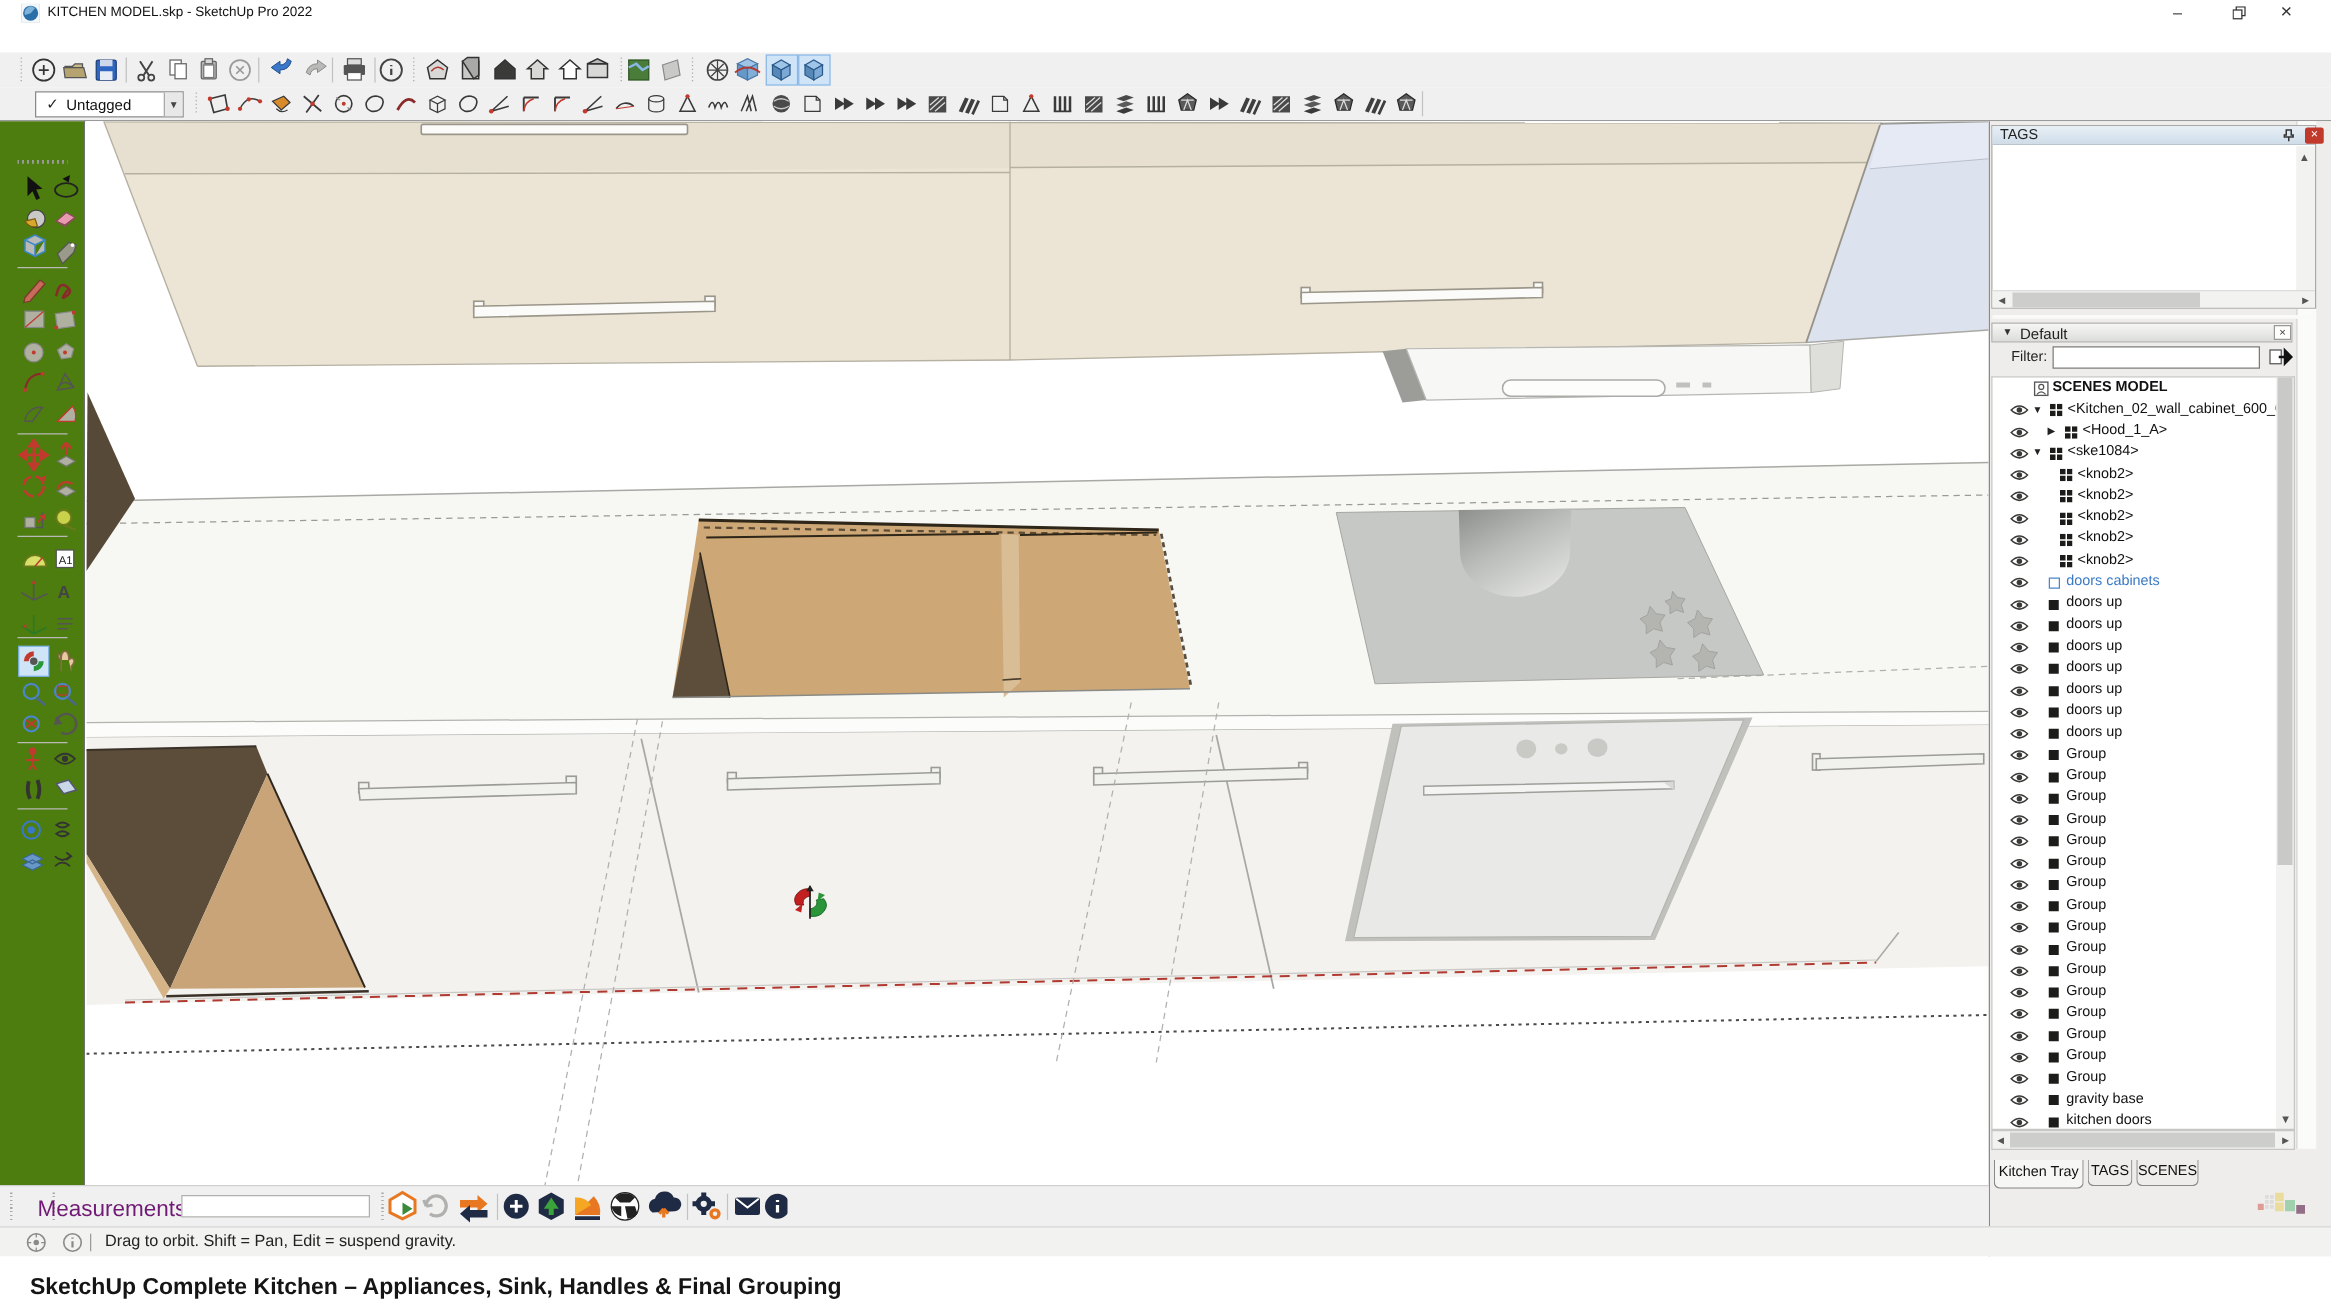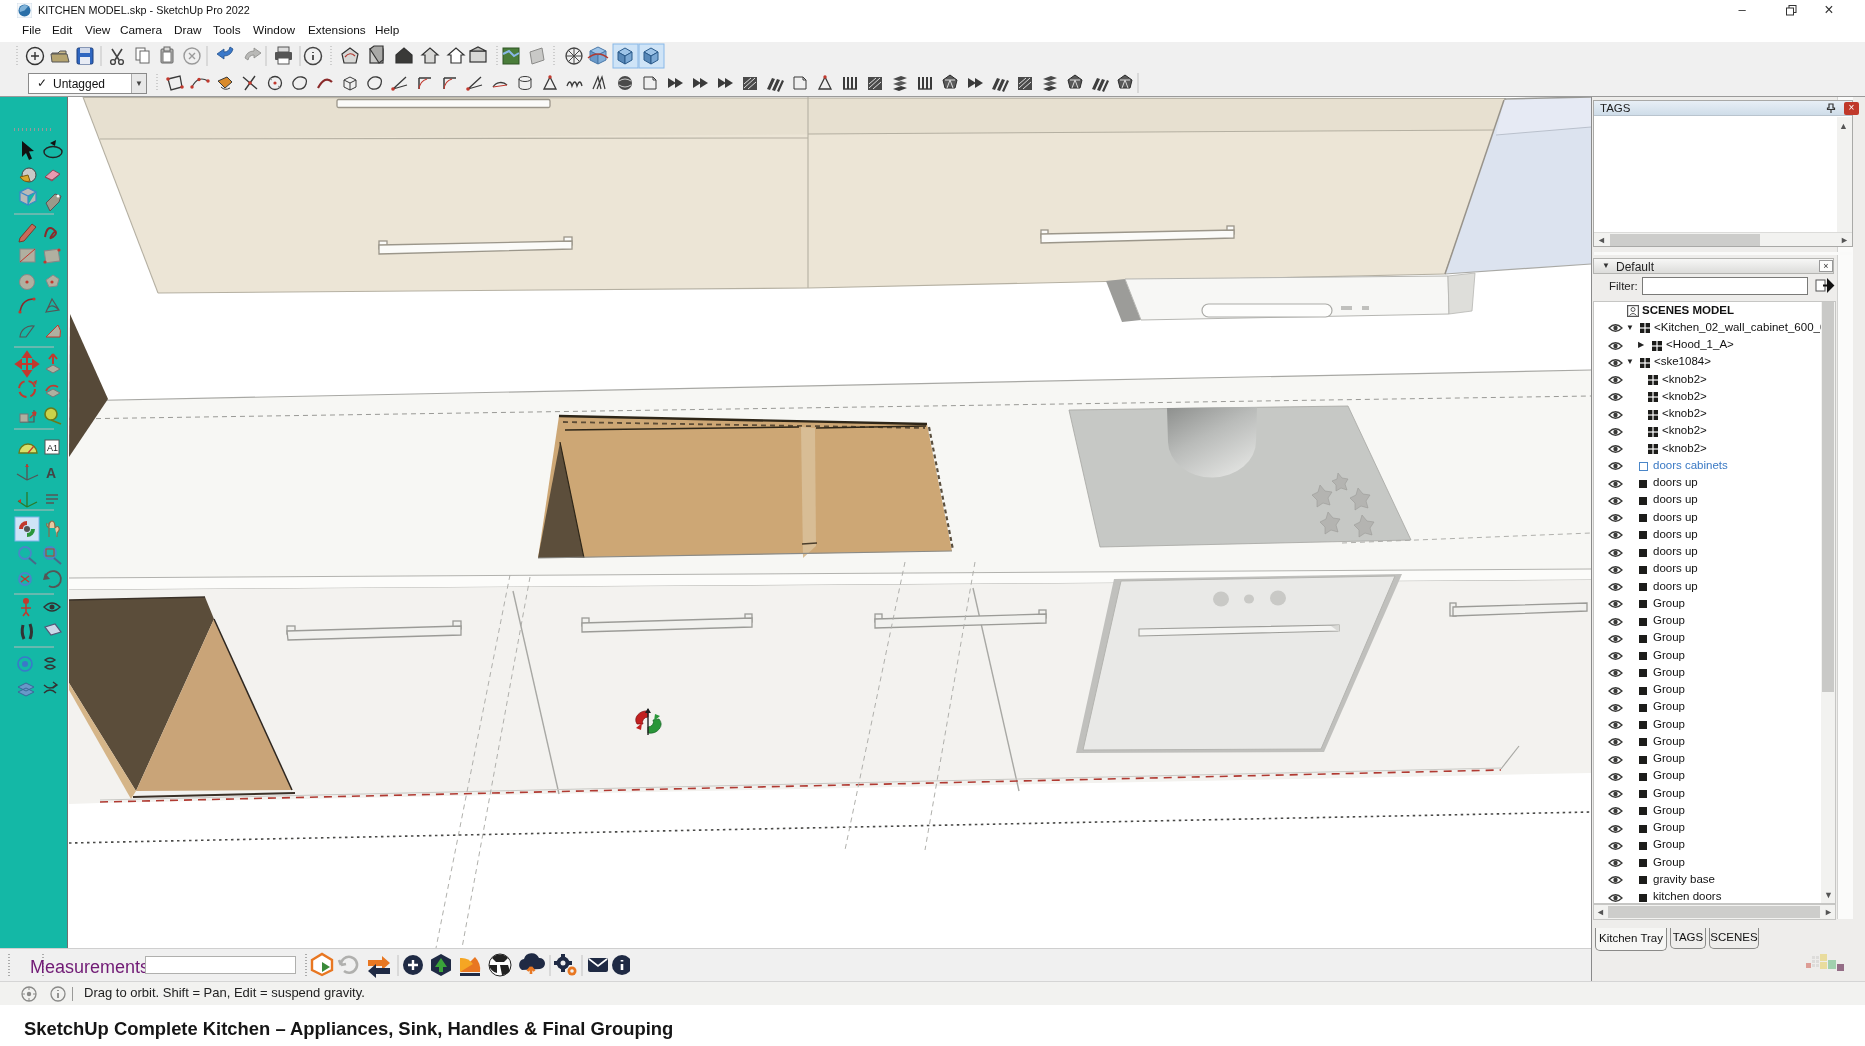--- a/index.html
+++ b/index.html
@@ -20,21 +20,21 @@
 #toolbar1 { left:0; top:42px; width:1865px; height:28px; background:#f0f0f0; }
 #toolbar2 { left:0; top:70px; width:1865px; height:27px; background:#f0f0f0; border-bottom:1px solid #9a9a9a; }
 
 
 #combo { left:28px; top:73px; width:119px; height:21px; background:#fff; border:1px solid #8a8a8a; font-size:12px; }
 #combo .chk { position:absolute; left:8px; top:2px; color:#222; }
 #combo .txt { position:absolute; left:24px; top:2.5px; color:#111; }
 #combo .btn { position:absolute; right:0; top:0; width:15px; height:19px; background:#e8e8e8; border-left:1px solid #aaa; font-size:8px; text-align:center; line-height:19px; color:#444; }
 
 
-#lefttb { left:0; top:97px; width:68px; height:851px; background:#14b8a6; border-right:1px solid #707070; }
+#lefttb { left:0; top:97px; width:68px; height:851px; background:#4d7c0f; border-right:1px solid #707070; }
 #lefttb .grip { position:absolute; left:14px; top:31px; width:40px; height:3px;
   background-image:repeating-linear-gradient(90deg,#999 0 1px, transparent 1px 4px); }
 .trow { position:absolute; left:0; width:245px; height:17px; font-size:11.5px; color:#111; }
 
 
 #viewport { left:69px; top:97px; width:1522px; height:851px; background:#ffffff; overflow:hidden; }
 
 
 #rightpanel { left:1591px; top:97px; width:274px; height:908px; background:#eeedeb; border-left:1px solid #8a8a8a; }
 
@@ -57,31 +57,20 @@
     <div class="abs winbtn" style="left:1727px;">–</div>
     <div class="abs winbtn" style="left:1776px;">
       <svg width="11" height="11" viewBox="0 0 11 11" style="margin-top:3px">
         <rect x="3" y="0.5" width="7" height="7" fill="none" stroke="#333"></rect>
         <rect x="0.5" y="3" width="7" height="7" fill="#fff" stroke="#333"></rect>
       </svg>
     </div>
     <div class="abs winbtn" style="left:1814px;font-size:16px;">×</div>
   </div>
 
-  <div class="abs" id="menubar">
-    <span style="left:22px">File</span>
-    <span style="left:52px">Edit</span>
-    <span style="left:85px">View</span>
-    <span style="left:120px">Camera</span>
-    <span style="left:174px">Draw</span>
-    <span style="left:213px">Tools</span>
-    <span style="left:253px">Window</span>
-    <span style="left:308px">Extensions</span>
-    <span style="left:375px">Help</span>
-  </div>
 
   <div class="abs" id="toolbar1">
   <svg width="700" height="28" viewBox="0 0 700 28">
     <g stroke="#c2c2c2" stroke-width="1">
       <line x1="101" y1="4" x2="101" y2="24"></line>
           <line x1="207" y1="4" x2="207" y2="24"></line>
       <line x1="266" y1="4" x2="266" y2="24"></line>
           <line x1="300" y1="4" x2="300" y2="24"></line>
     </g>
     <g stroke="#aaa" stroke-width="1" stroke-dasharray="1,2">

